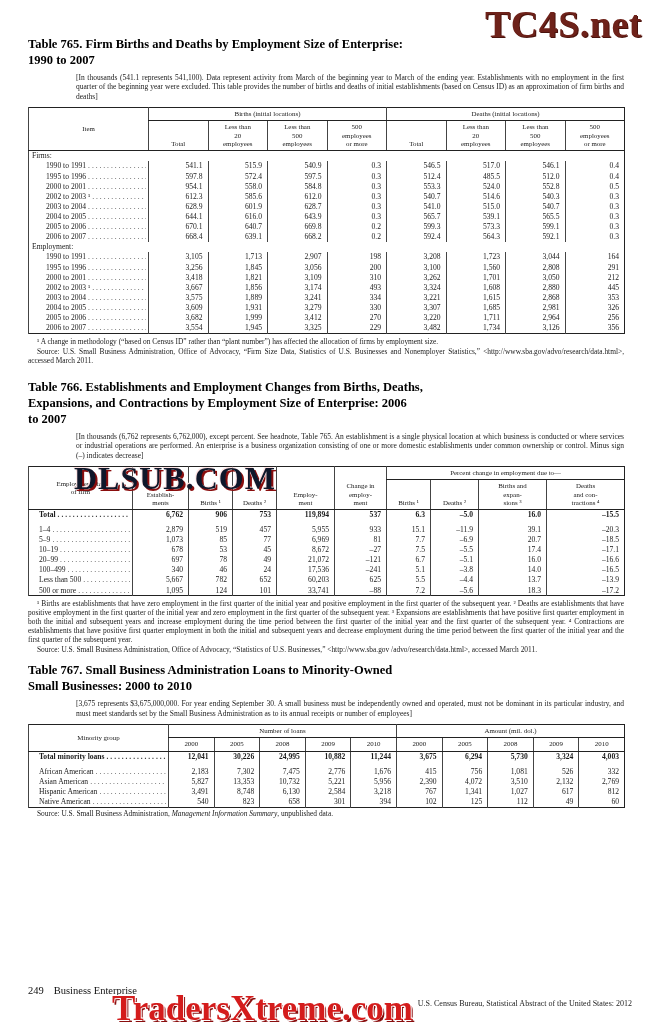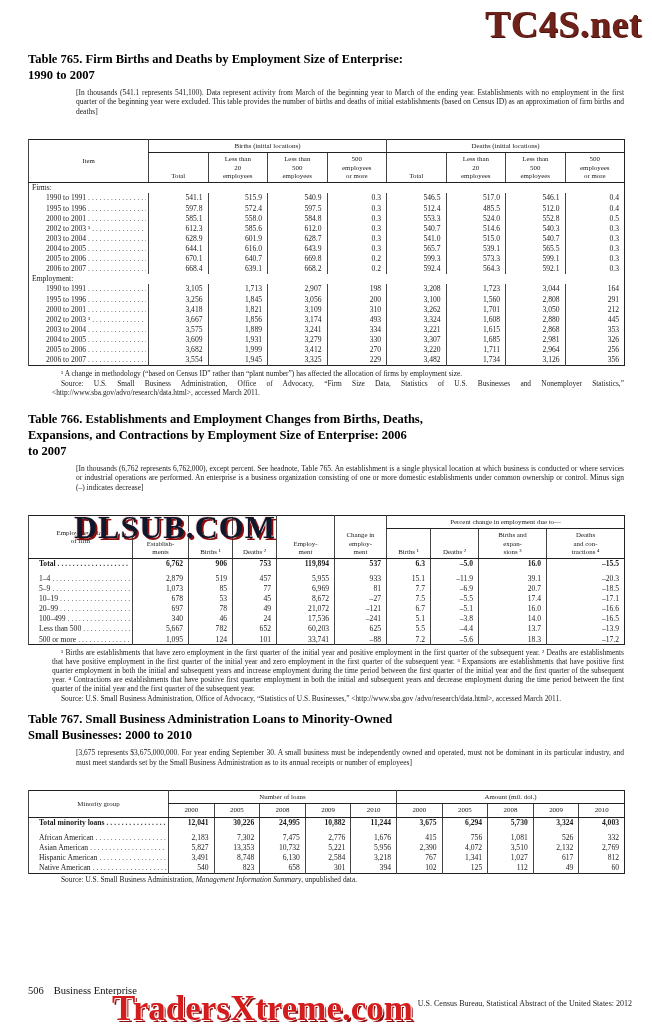--- a/index.html
+++ b/index.html
@@ -3,28 +3,28 @@
 <meta charset="utf-8">
 <style>
   * { margin:0; padding:0; box-sizing:border-box; }
   html,body { background:#e9e9e9; }
   .page {
     width:652px; height:1024px; background:#ffffff; position:relative; overflow:hidden;
     font-family:Liberation Serif, serif; color:#1a1a1a;
     padding:6px 28px 0 28px; margin:0 auto;
   }
   .title { font-size:12.5px; font-weight:bold; color:#000; white-space:pre-line; line-height:1.28; }
-  #title765 { margin-top:45px; }
+  #title765 { margin-top:30px; }
   #title766 { margin-top:14px; }
   #title767 { margin-top:8px; }
   .note { font-size:7.5px; line-height:1.26; margin-top:5px; text-align:justify;margin-left:48px; }
-  .footnote, .source { font-size:7.4px; line-height:1.22; margin-top:3px; text-align:justify; text-indent:9px;margin-left:24px; }
+  .footnote, .source { font-size:7.4px; line-height:1.22; margin-top:3px; text-align:justify; text-indent:9px; }
   .source { margin-top:1px; }
   .tblwrap { position:relative; }
-  table { border-collapse:collapse; table-layout:fixed; width:100%; margin-top:23px; border:1px solid #222; background:#fff; }
+  table { border-collapse:collapse; table-layout:fixed; width:100%; margin-top:6px; border:1px solid #222; background:#fff; }
   th, td { border-left:1px solid #444; }
   thead th { border-bottom:1px solid #222; }
   th { font-size:6.9px; font-weight:normal; text-align:center; white-space:pre-line; vertical-align:bottom; padding:2px 1px; line-height:1.18; }
   th.group { vertical-align:middle; }
   th.vm { vertical-align:middle; }
   td { font-size:7.6px; line-height:1.2; padding:0.5px 2px; vertical-align:bottom; }
   td.num { text-align:right; padding-right:5px; }
   td.lbl { padding-left:10px; overflow:hidden; }
   td.section { padding-left:3px; }
   .lw { display:flex; align-items:baseline; }
@@ -135,21 +135,21 @@
           <td class="num">512.0</td>
           <td class="num">0.4</td>
         </tr>
         <tr>
           <td class="lbl">
             <div class="lw">
               <span class="lt">2000 to 2001</span>
               <span class="ld"></span>
             </div>
           </td>
-          <td class="num">585.1</td>
+          <td class="num">954.1</td>
           <td class="num">558.0</td>
           <td class="num">584.8</td>
           <td class="num">0.3</td>
           <td class="num">553.3</td>
           <td class="num">524.0</td>
           <td class="num">552.8</td>
           <td class="num">0.5</td>
         </tr>
         <tr>
           <td class="lbl">
@@ -676,18 +676,18 @@
           <td class="num">112</td>
           <td class="num">49</td>
           <td class="num">60</td>
         </tr>
       </tbody>
   </table>
 
   <p class="source"><span>Source: U.S. Small Business Administration, </span><i>Management Information Summary</i><span>, unpublished data.</span></p>
 
   <div class="pagefoot">
-    <span class="pn">506</span><span>Business Enterprise</span>
+    <span class="pn">249</span><span>Business Enterprise</span>
   </div>
   <div class="censusline">U.S. Census Bureau, Statistical Abstract of the United States: 2012</div>
   <div class="wm-bottom">TradersXtreme.com</div>
 
 </div>
 
 </body></html>

